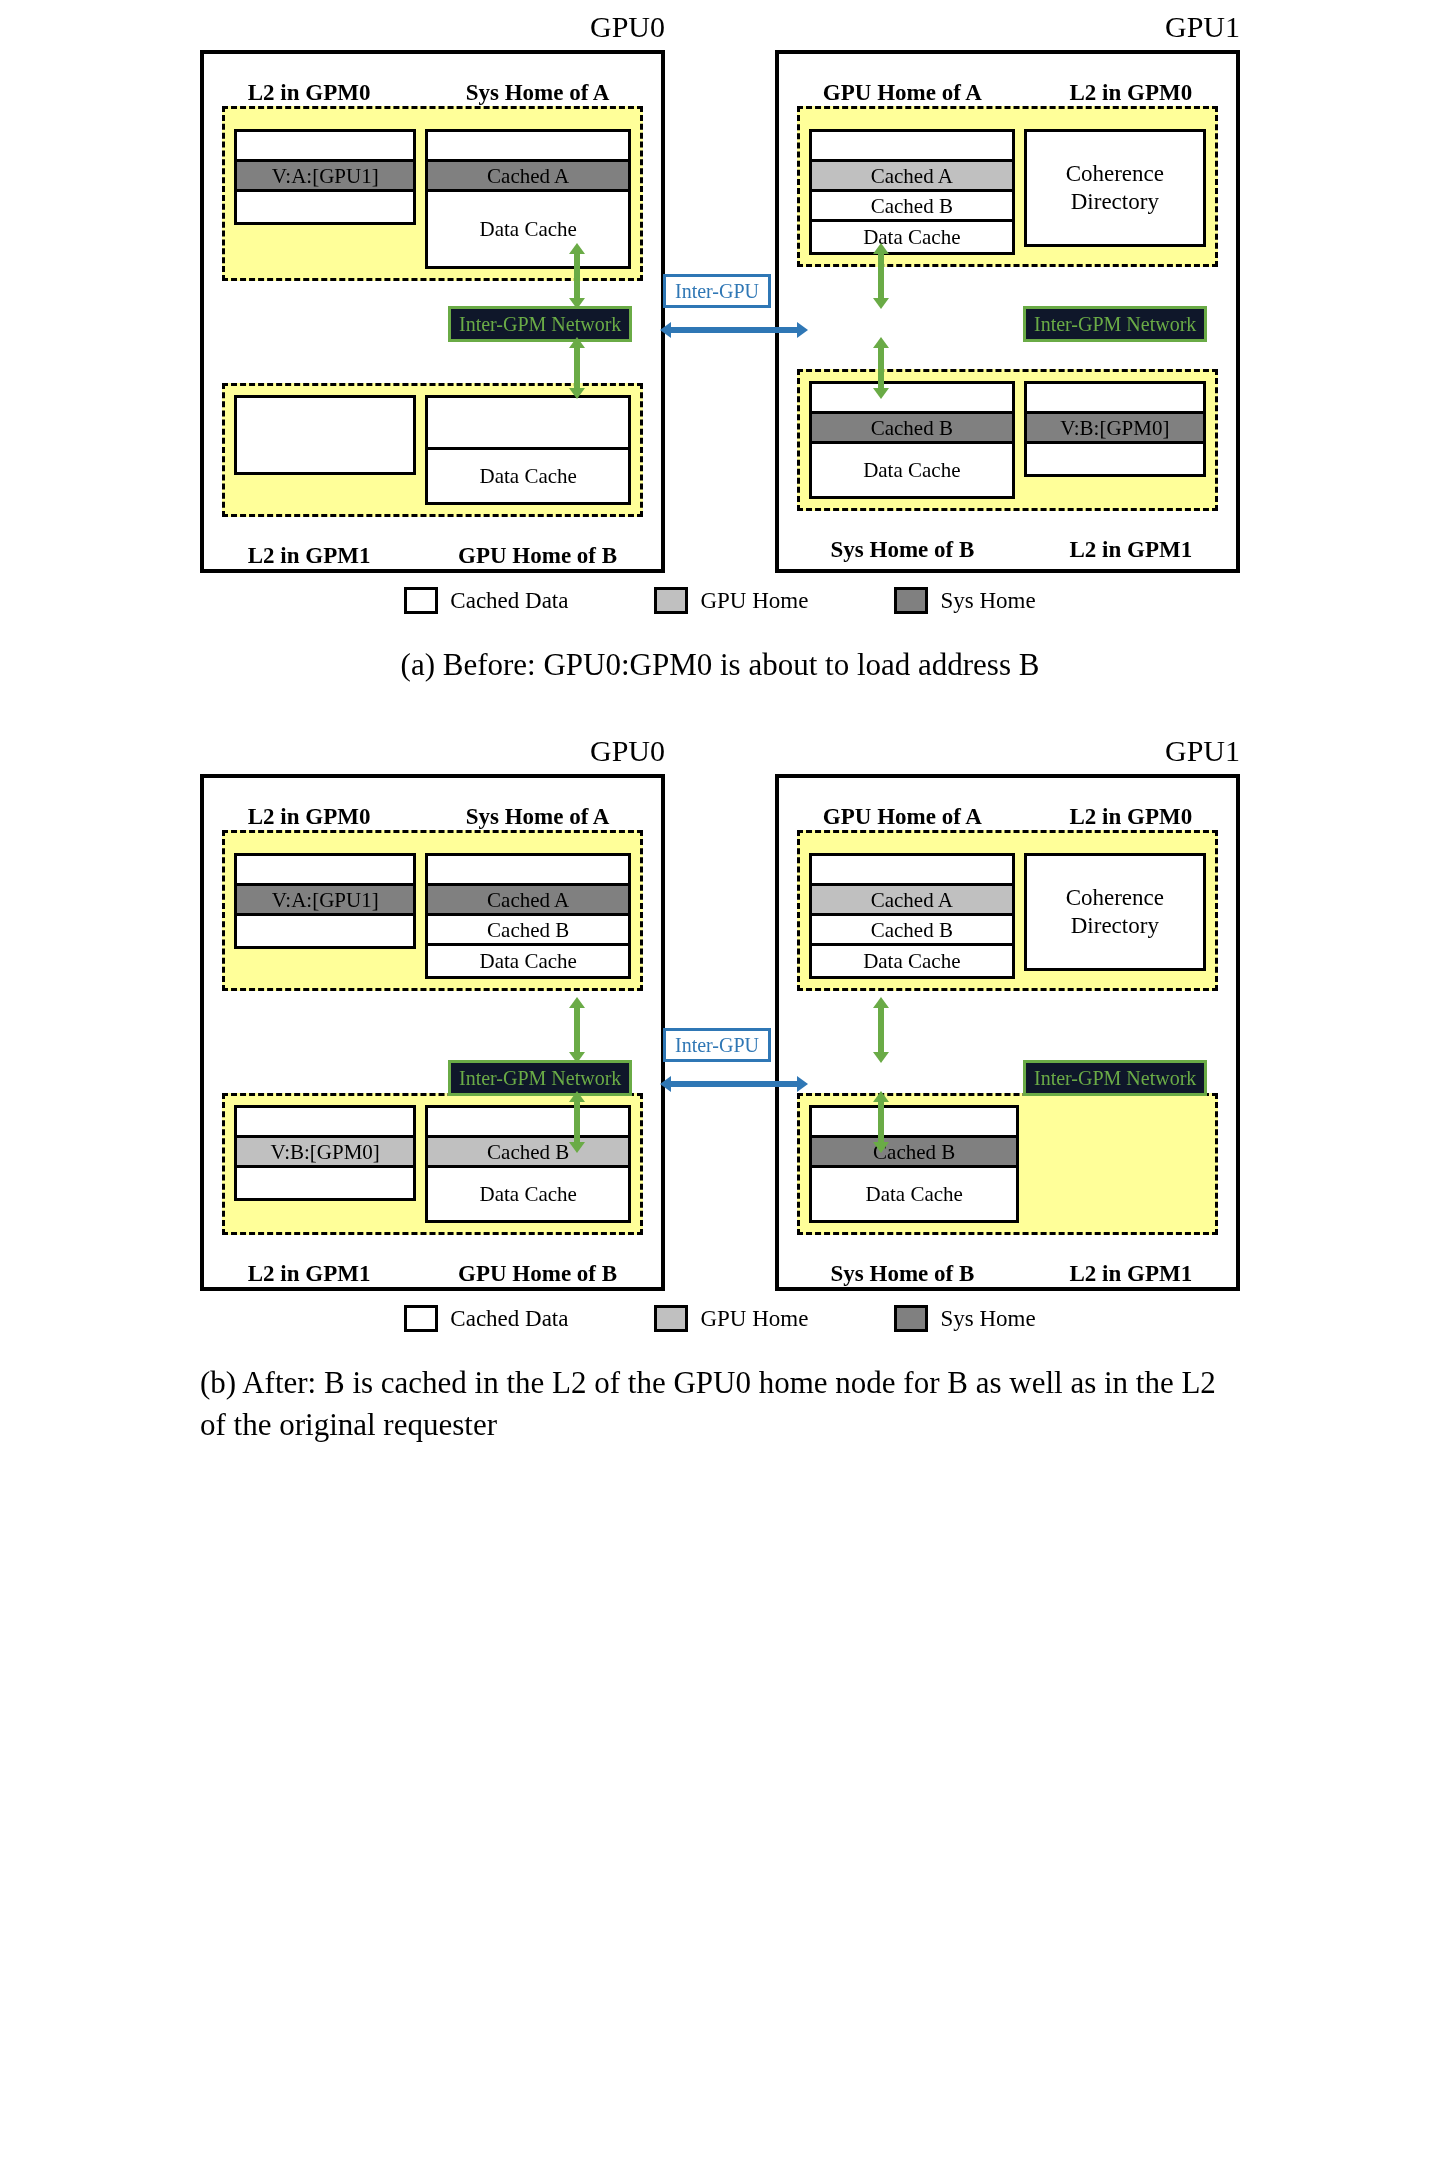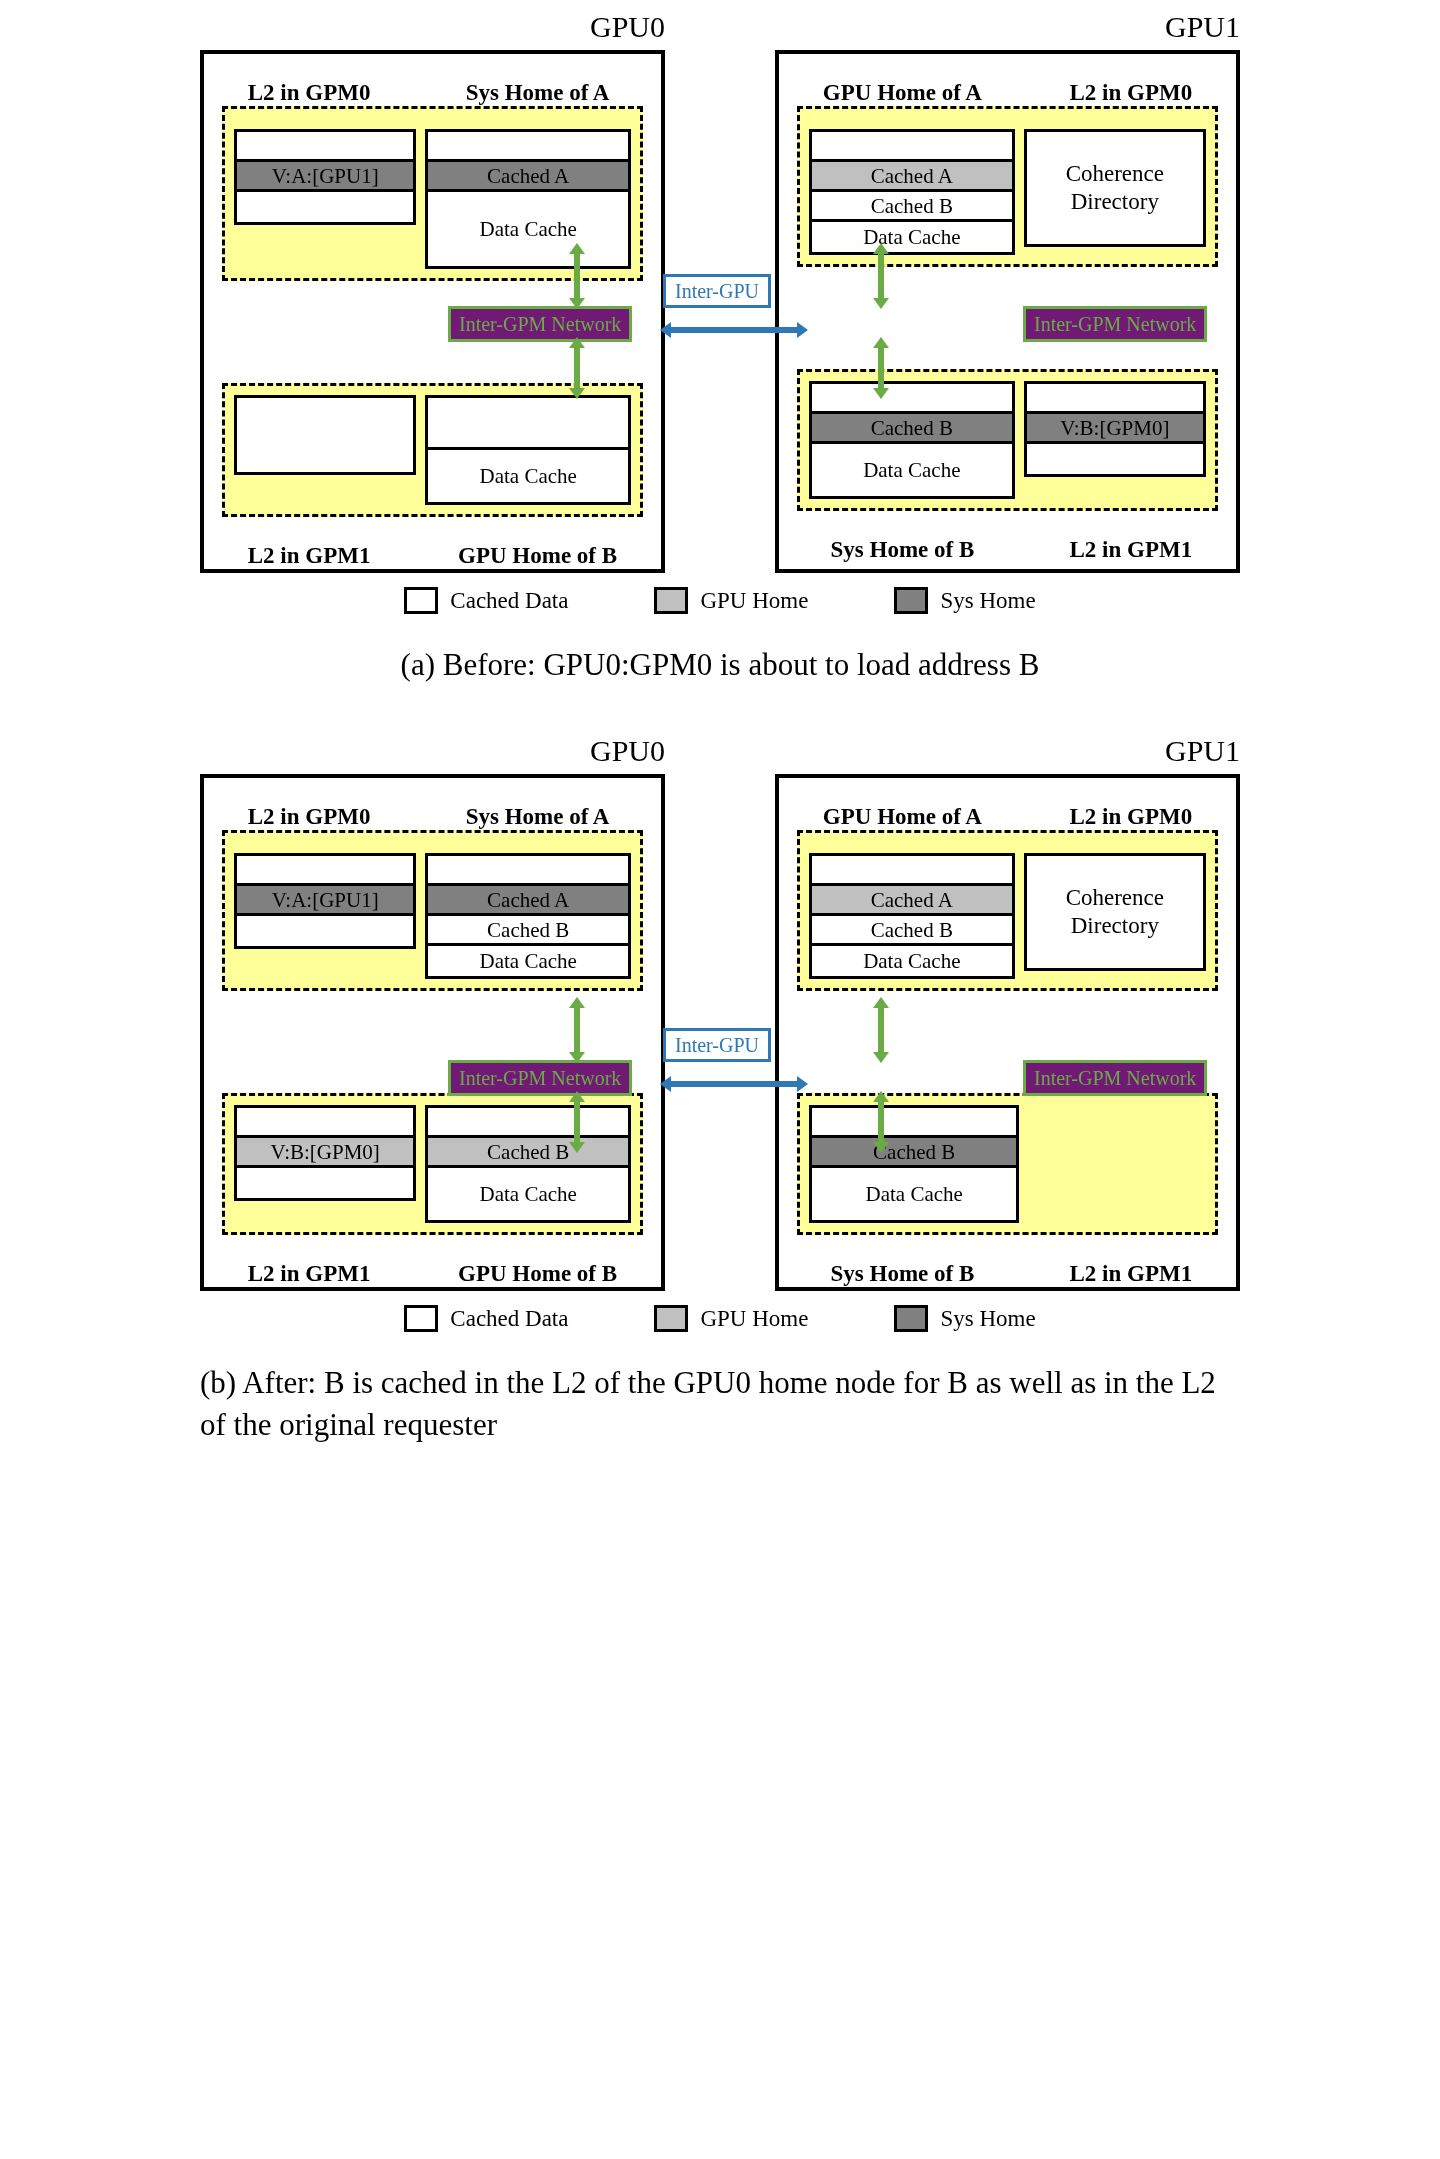--- a/index.html
+++ b/index.html
@@ -49,21 +49,21 @@
   .cell.xtall{height:74px;}
   .cell.sys{background:#808080;}
   .cell.gpuhome{background:#c0c0c0;}
   .cell.dir{height:112px;font-size:23px;line-height:28px;text-align:center;display:flex;flex-direction:column;justify-content:center;}
   .cell.empty{}
 
   
   .net-band{position:relative;height:96px;}
   .netbox{
     position:absolute;bottom:0;
-    border:3px solid #6aab46;color:#6aab46;background:#701a75;
+    border:3px solid #6aab46;color:#6aab46;background:#0f172a;
     font-size:20px;line-height:22px;
     padding:4px 8px;text-align:center;white-space:nowrap;
   }
   .netbox.left{left:248px;}
   .netbox.right{left:823px;}
   .intergpu{
     position:absolute;left:calc(50% - 57px);bottom:28px;
     border:3px solid #2f77b5;color:#2f77b5;background:#fff;
     font-size:20px;line-height:22px;padding:3px 9px;white-space:nowrap;
   }

